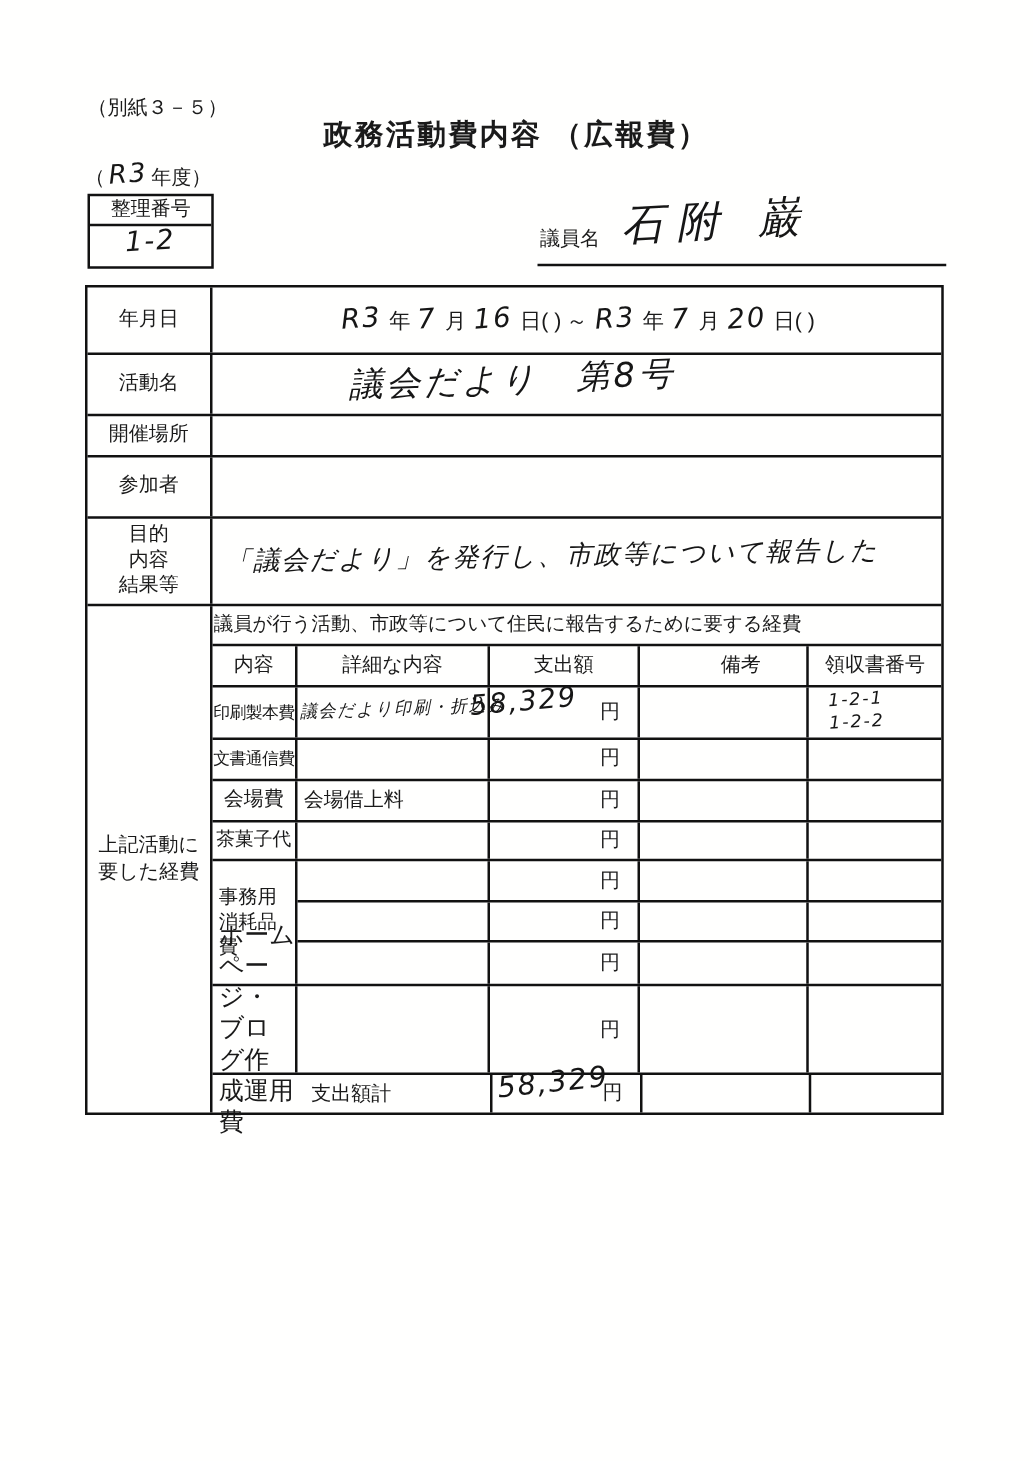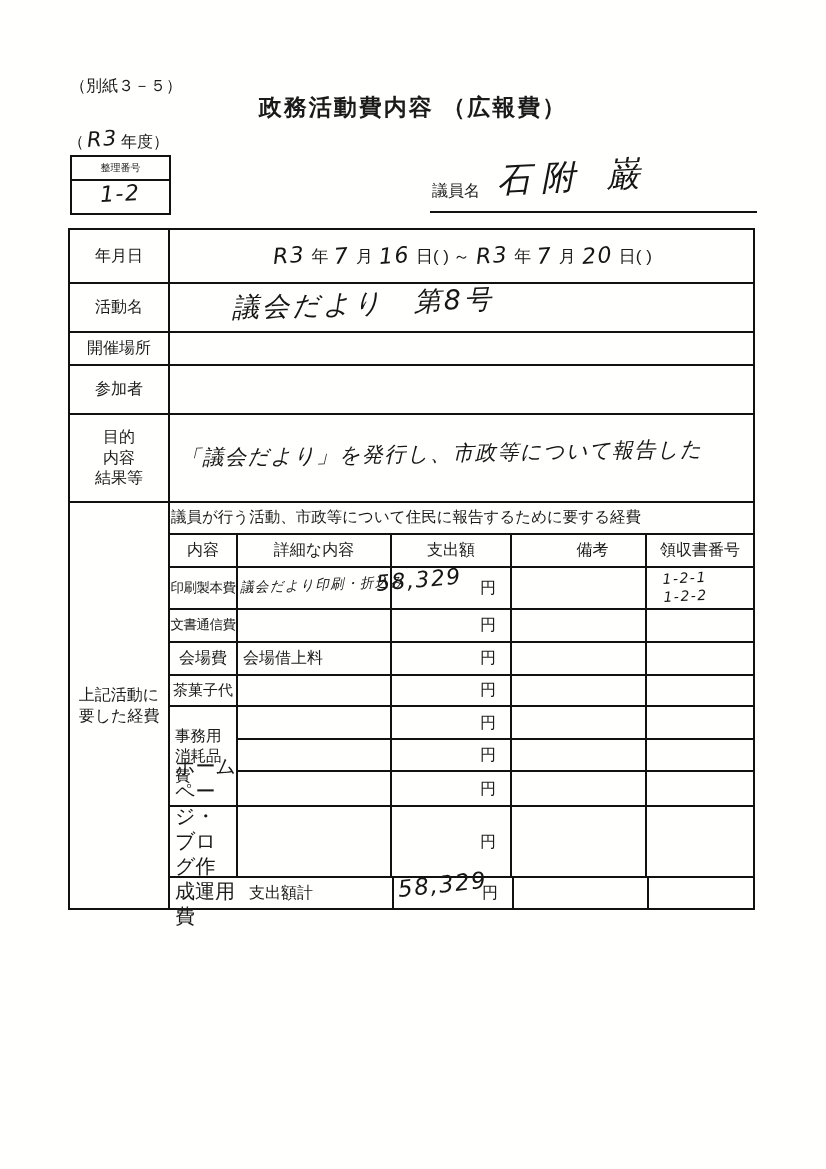--- a/index.html
+++ b/index.html
@@ -21,43 +21,43 @@
   
   .attachment{ position:absolute; left:70px; top:76px; font-size:16px; }
   .doc-title{ position:absolute; left:163px; top:92px; width:500px;
               text-align:center; font-size:23px; font-weight:bold; letter-spacing:2px; }
   .fiscal{ position:absolute; left:68px; top:128px; font-size:16px; }
   .fiscal .hw{ font-size:21px; transform:rotate(-4deg); margin:0 3px; }
 
   .refbox{ position:absolute; left:70px; top:155px; width:101px; height:60px;
            border:2px solid #111; }
   .refbox-header{ height:24px; border-bottom:2px solid #111; text-align:center;
-                  font-size:10px; font-weight:500; line-height:22px; }
+                  font-size:16px; font-weight:500; line-height:22px; }
   .refbox-value{ height:32px; text-align:center; }
   .refbox-value .hw{ font-size:22px; transform:rotate(-3deg); margin-top:1px; }
 
   .member-label{ position:absolute; left:432px; top:181px; font-size:16px; font-weight:500; }
   .member-sig{ position:absolute; left:497px; top:158px; font-size:34px;
                letter-spacing:10px; transform:rotate(-3deg); }
   .member-line{ position:absolute; left:430px; top:211px; width:327px;
                 border-top:2px solid #111; }
 
   
   .mtable{ position:absolute; left:68px; top:228px; width:687px; border:2px solid #111;
            background:transparent; }
   .trow{ display:flex; border-bottom:2px solid #111; }
   .trow:last-child{ border-bottom:none; }
   .lcell{ width:100px; flex:0 0 100px; border-right:2px solid #111;
           display:flex; align-items:center; justify-content:center;
           text-align:center; font-size:16px; font-weight:500;
           white-space:pre-line; line-height:1.3; }
   .vcell{ flex:1; position:relative; display:flex; align-items:center; overflow:visible; }
 
-  .h-date{ height:54px; } .h-name{ height:49px; } .h-place{ height:33px; }
-  .h-part{ height:49px; } .h-purp{ height:88px; } .h-exp{ height:405px; }
+  .h-date{ height:54px; } .h-name{ height:49px;gap:47px; } .h-place{ height:33px; }
+  .h-part{ height:49px; } .h-purp{ height:70px; } .h-exp{ height:405px; }
 
   .date-line{ width:100%; display:flex; align-items:center; justify-content:center; }
   .seg-pr{ font-size:17px; margin:0 2px; }
   .seg-hw{ font-size:22px; margin:0 4px; transform:rotate(-4deg); }
   .name-val{ font-size:27px; margin-left:62px; transform:rotate(-2deg); letter-spacing:3px; }
   .purp-val{ font-size:21px; margin-left:10px; white-space:nowrap; transform:rotate(-1deg); }
 
   
   .subtable{ flex:1; display:flex; flex-direction:column; }
   .caption-row{ height:32px; border-bottom:2px solid #111; font-size:15.5px;

